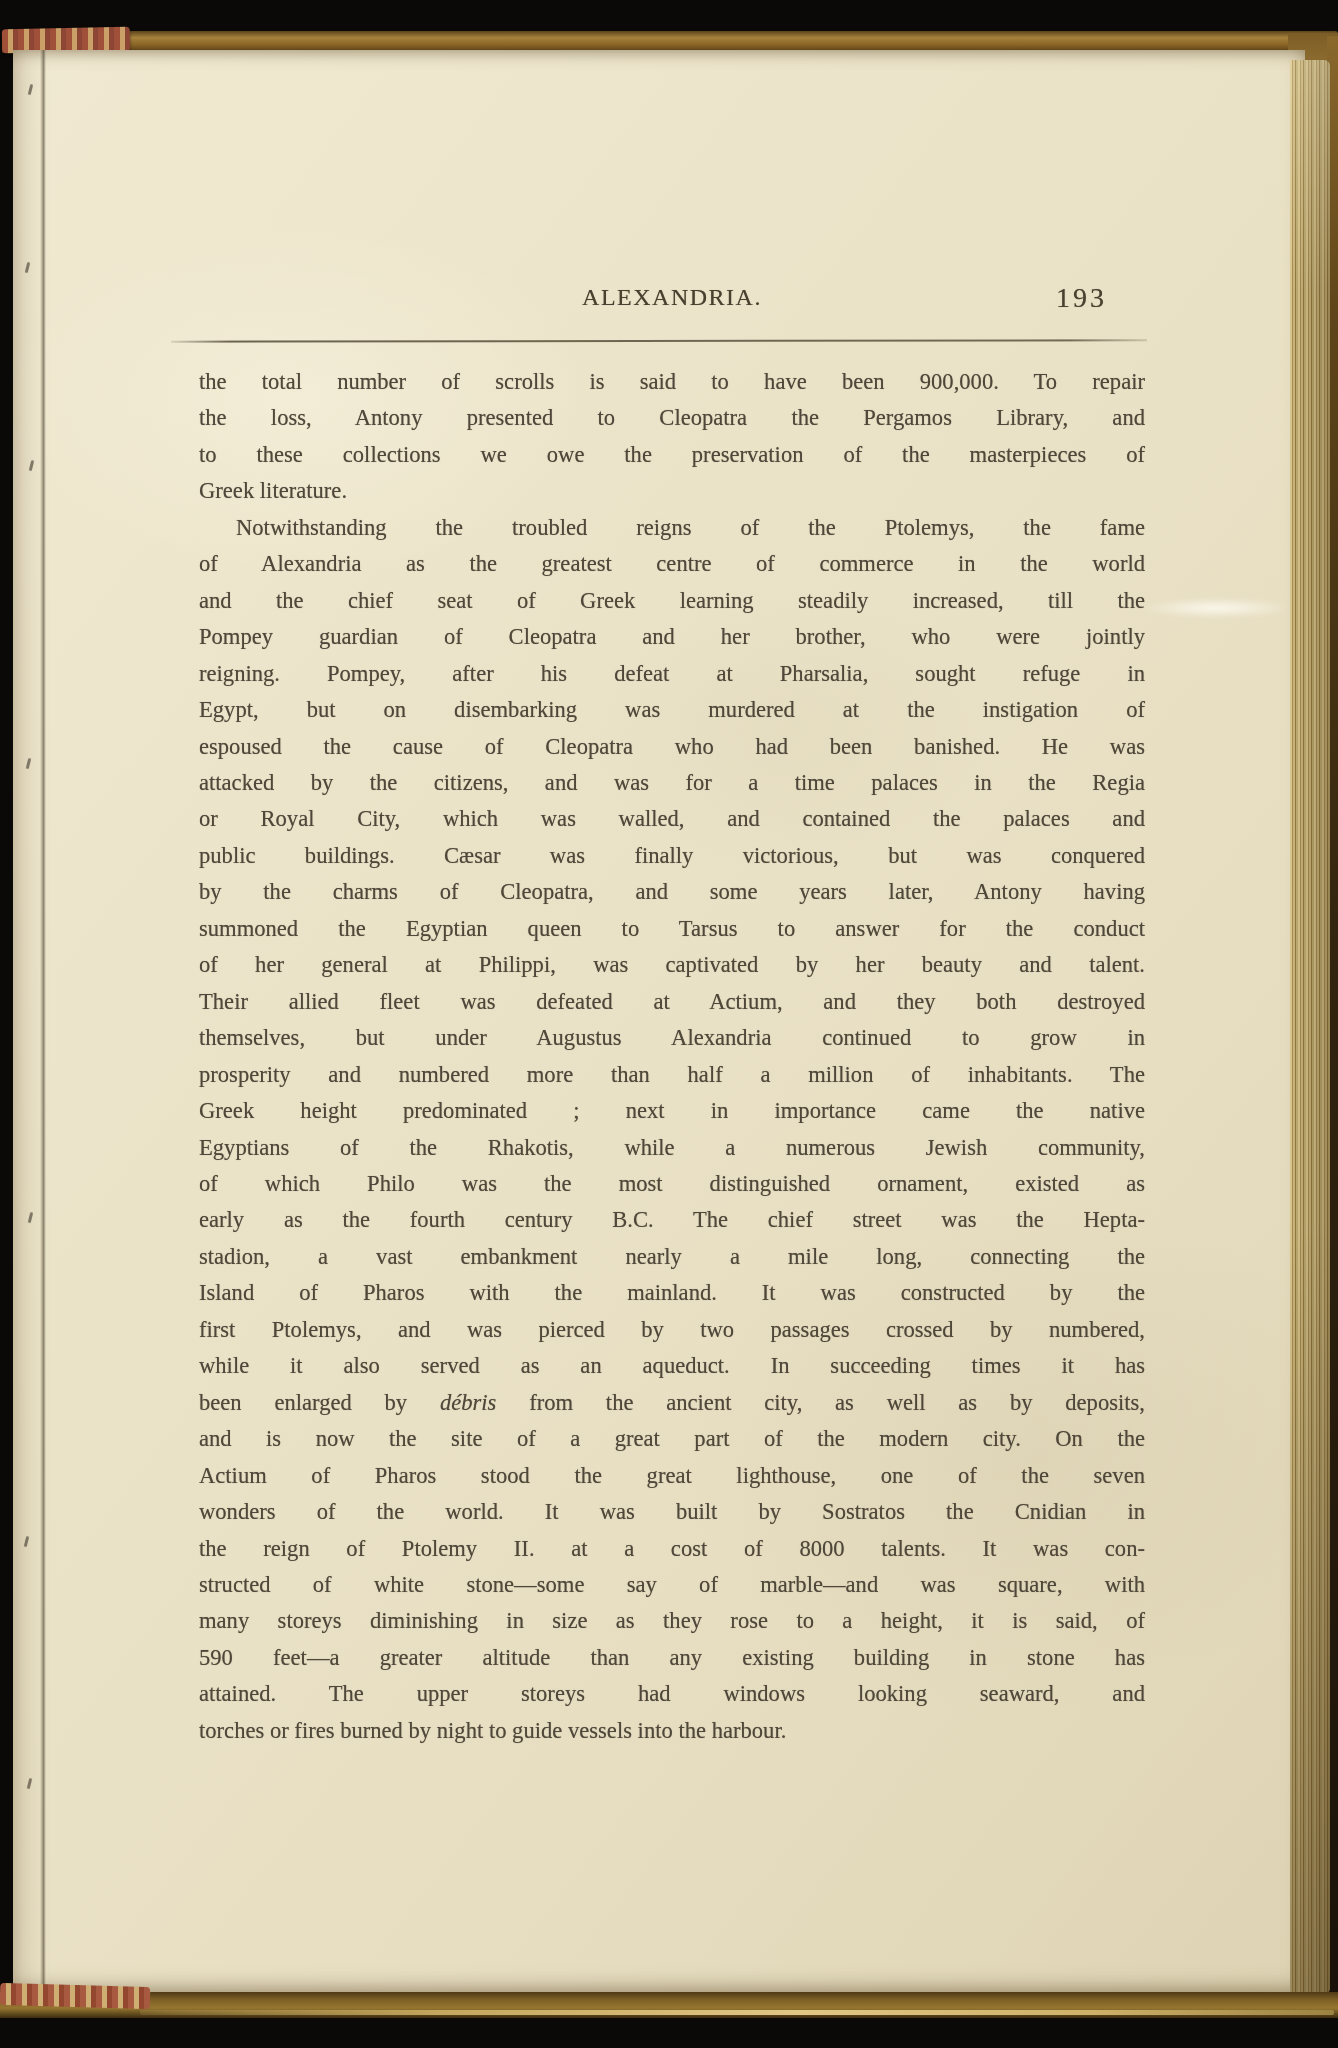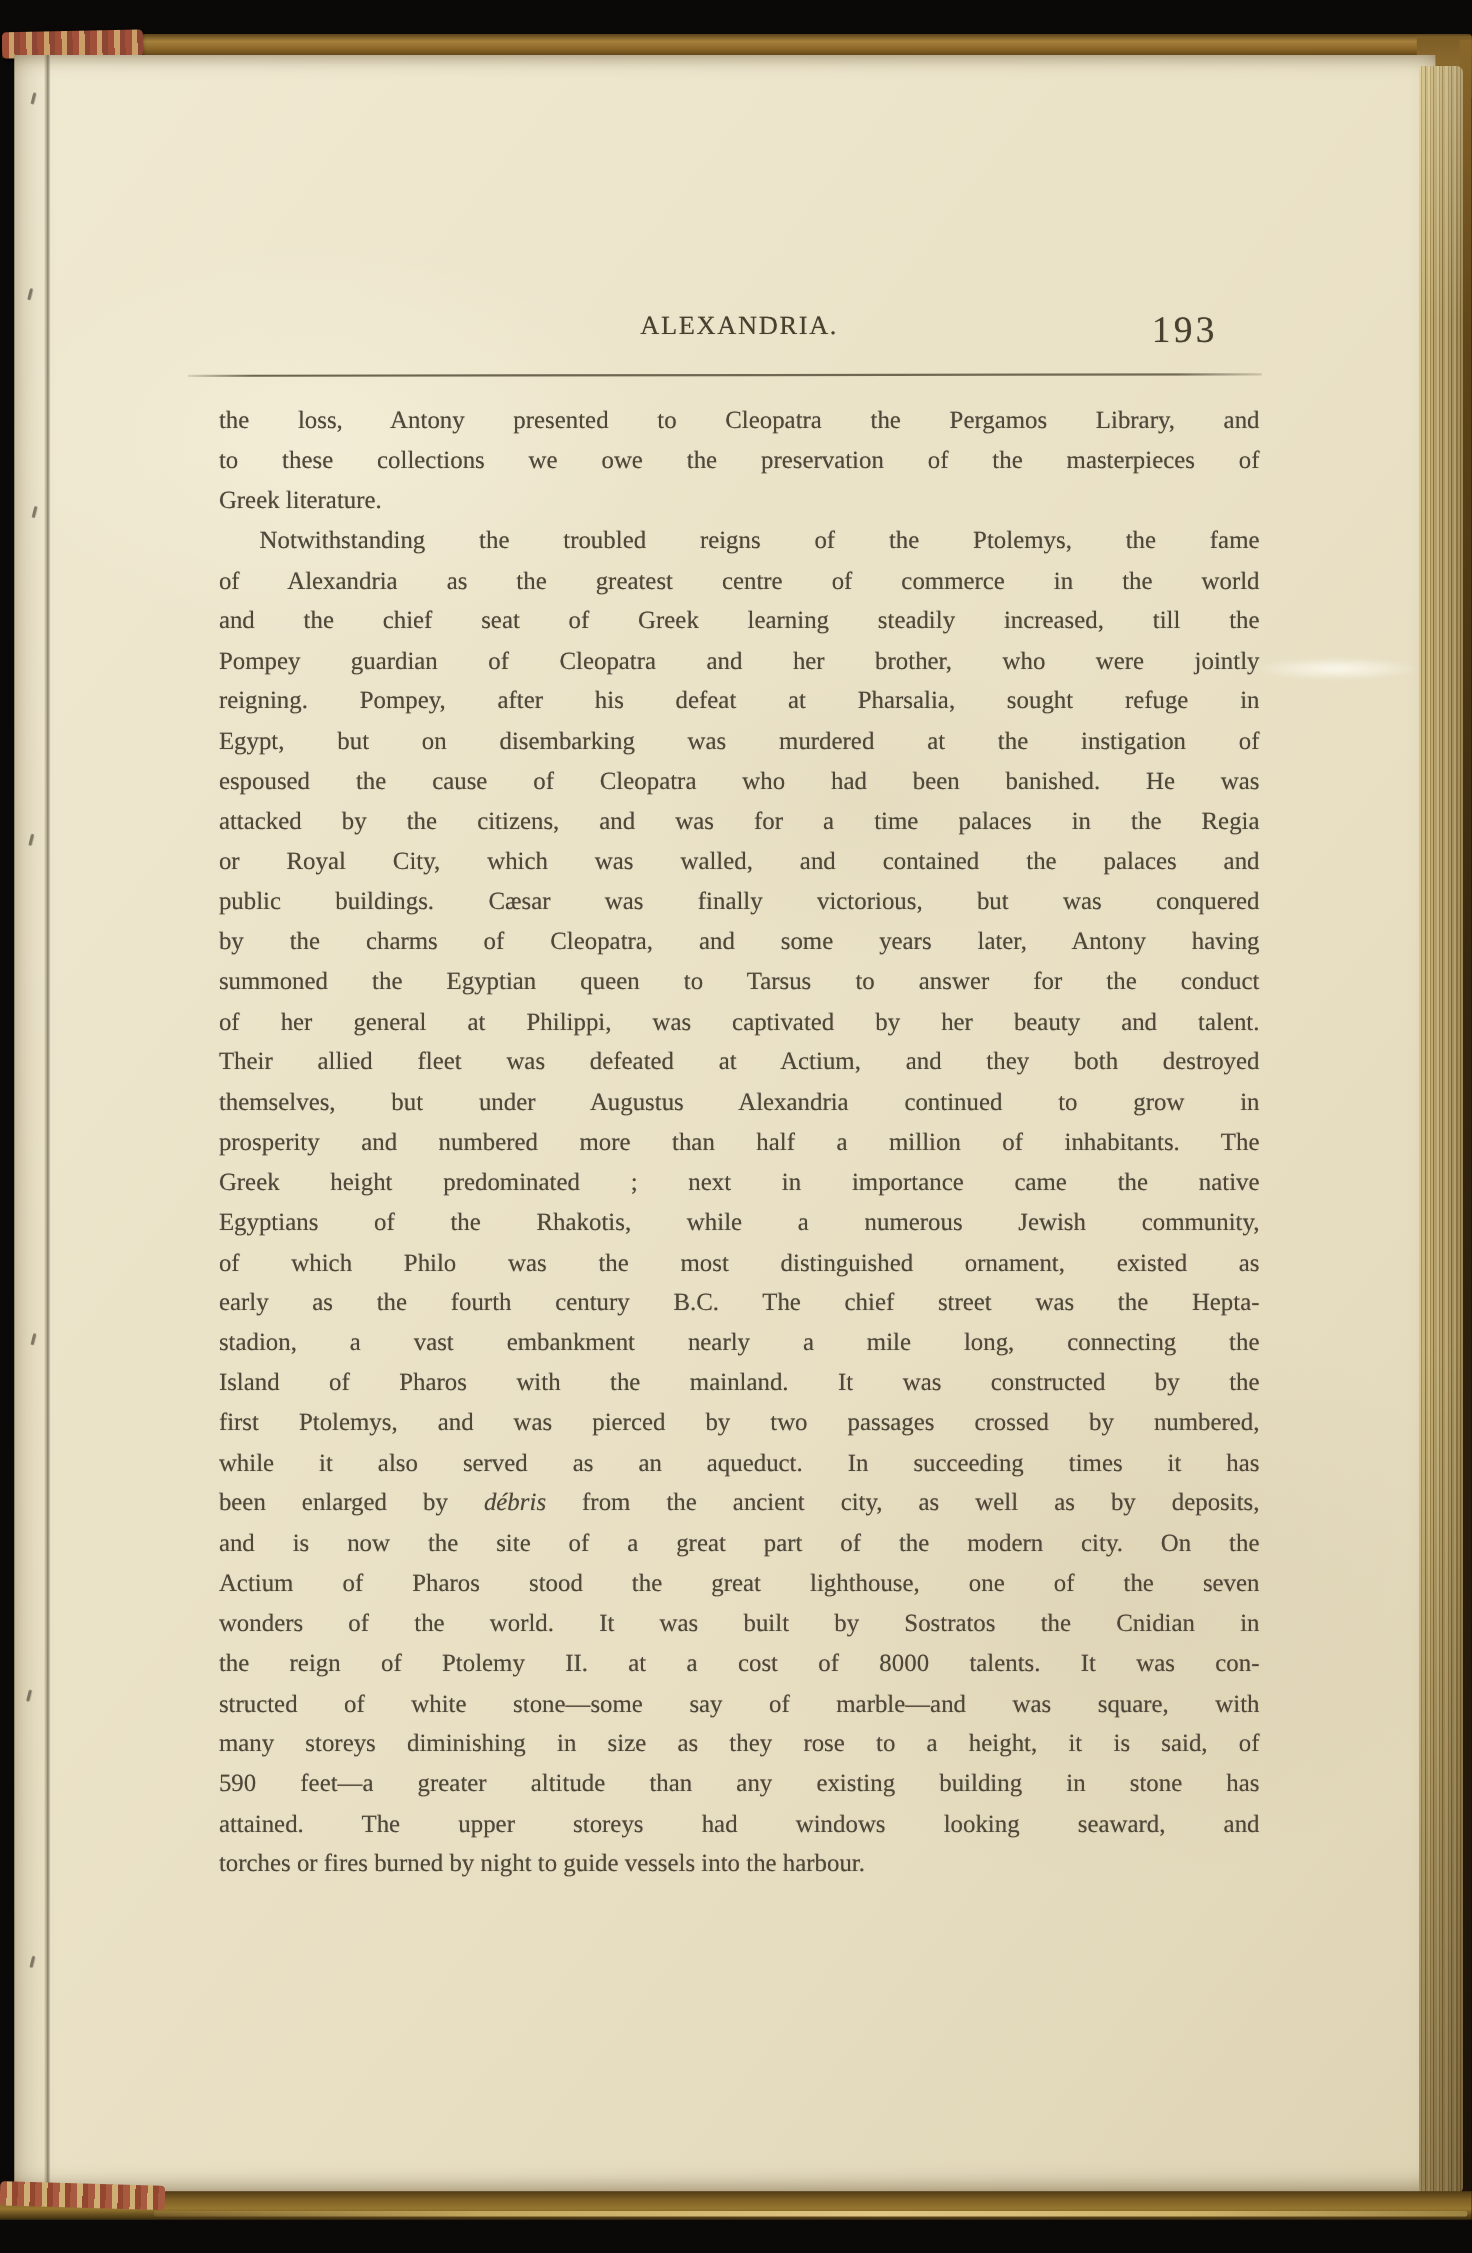--- a/index.html
+++ b/index.html
@@ -93,21 +93,21 @@
   
   .running-head{
     position:absolute;left:186px;top:234px;width:946px;height:32px;
     text-align:center;color:#48412f;
   }
   .header-title{
     font-size:24px;letter-spacing:1.5px;
     text-shadow:0 0 .7px rgba(72,65,47,.6);
   }
   .page-num{
-    position:absolute;right:38px;top:-2px;font-size:34px;letter-spacing:3px;
+    position:absolute;right:38px;top:-2px;font-size:28px;letter-spacing:3px;
     color:#48412f;text-shadow:0 0 .7px rgba(72,65,47,.6);
   }
   .rule{
     position:absolute;left:158px;top:290px;width:976px;height:2px;
     background:linear-gradient(90deg,rgba(85,76,56,.15) 0%,rgba(85,76,56,.85) 6%,rgba(85,76,56,.8) 92%,rgba(85,76,56,.2) 100%);
     transform:rotate(-0.08deg);
   }
   .body-text{
     position:absolute;left:186px;top:314px;width:946px;
     font-size:22.6px;line-height:36.45px;color:#4f4739;
@@ -144,20 +144,21 @@
     <div class="smudge"></div>
 
     <div class="running-head">
       <span class="header-title">ALEXANDRIA.</span>
       <span class="page-num">193</span>
     </div>
 
     <div class="rule"></div>
 
     <div class="body-text" id="bodyText">
+        <div class="line fill"><span>the total number of scrolls is said to have been 900,000.  To repair</span></div>
         <div class="line fill"><span>the loss, Antony presented to Cleopatra the Pergamos Library, and</span></div>
         <div class="line fill"><span>to these collections we owe the preservation of the masterpieces of</span></div>
         <div class="line"><span>Greek literature.</span></div>
         <div class="line fill indent"><span>Notwithstanding the troubled reigns of the Ptolemys, the fame</span></div>
         <div class="line fill"><span>of Alexandria as the greatest centre of commerce in the world</span></div>
         <div class="line fill"><span>and the chief seat of Greek learning steadily increased, till the</span></div>
         <div class="line fill"><span>Pompey guardian of Cleopatra and her brother, who were jointly</span></div>
         <div class="line fill"><span>reigning.  Pompey, after his defeat at Pharsalia, sought refuge in</span></div>
         <div class="line fill"><span>Egypt, but on disembarking was murdered at the instigation of</span></div>
         <div class="line fill"><span>espoused the cause of Cleopatra who had been banished.  He was</span></div>

